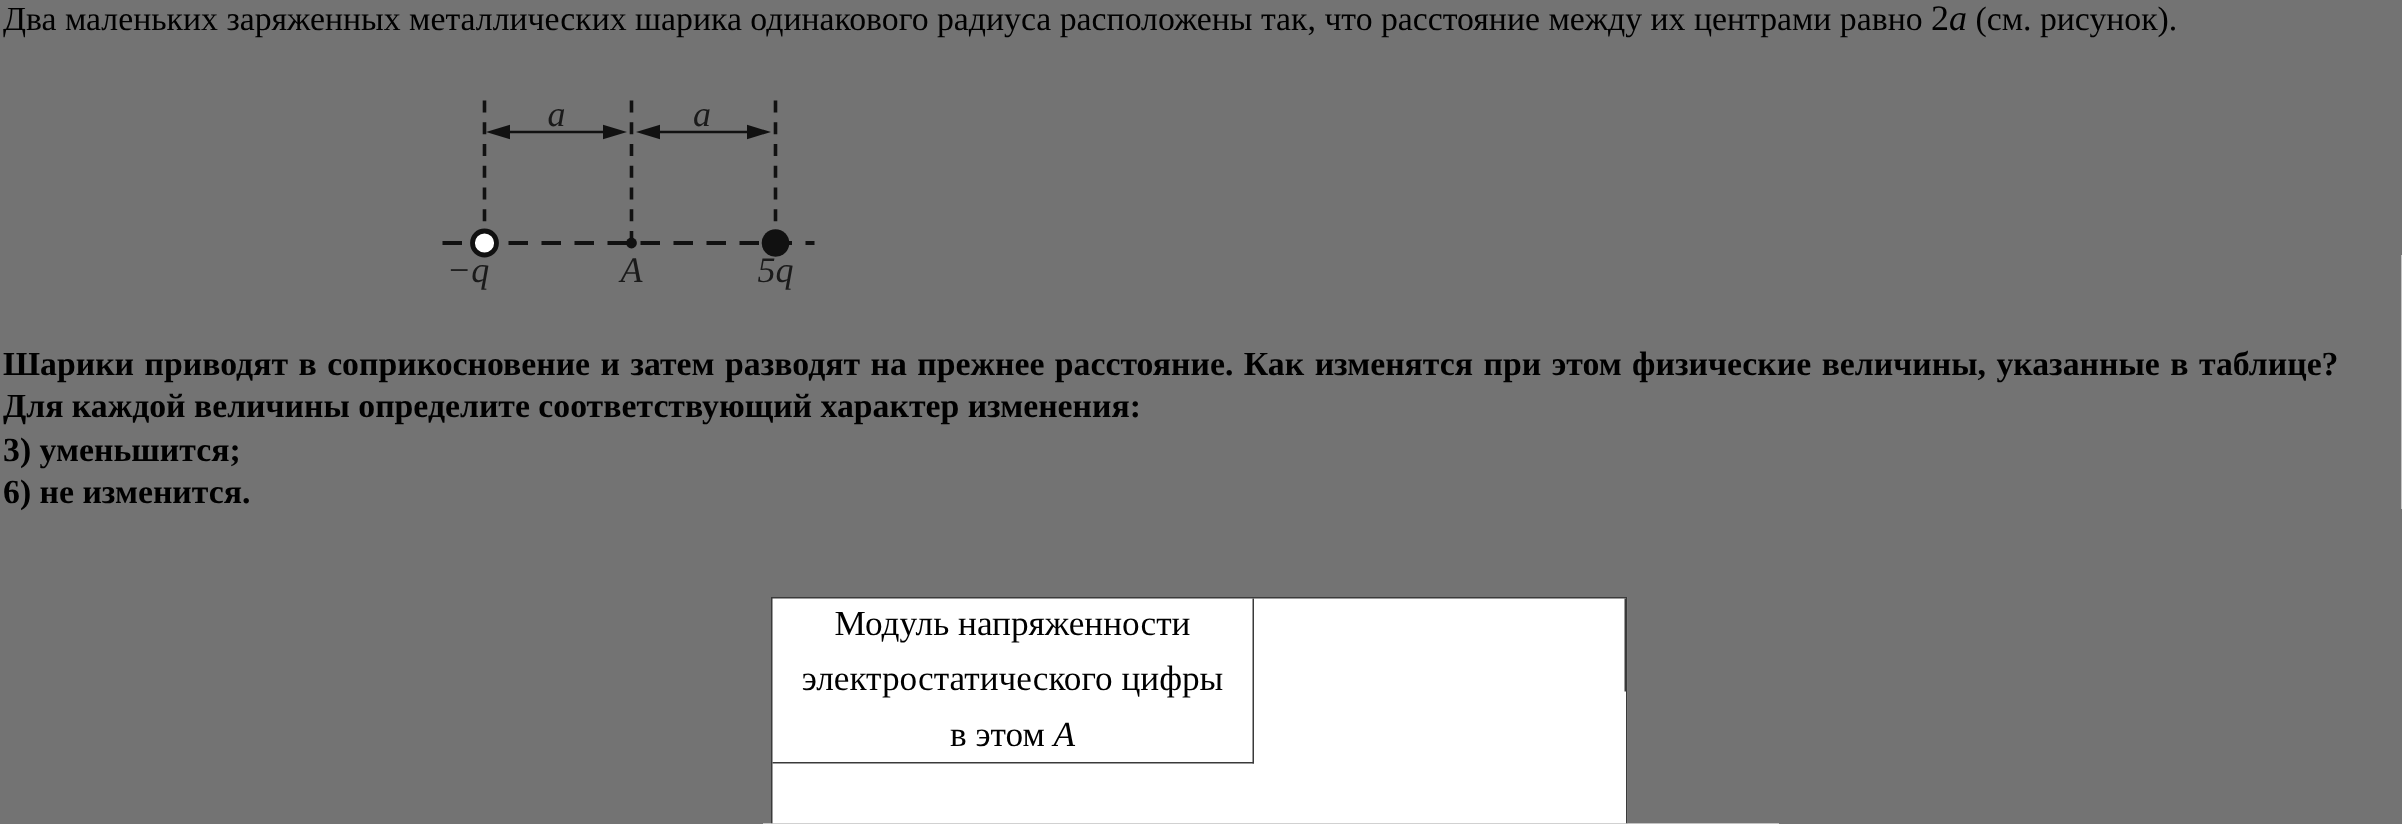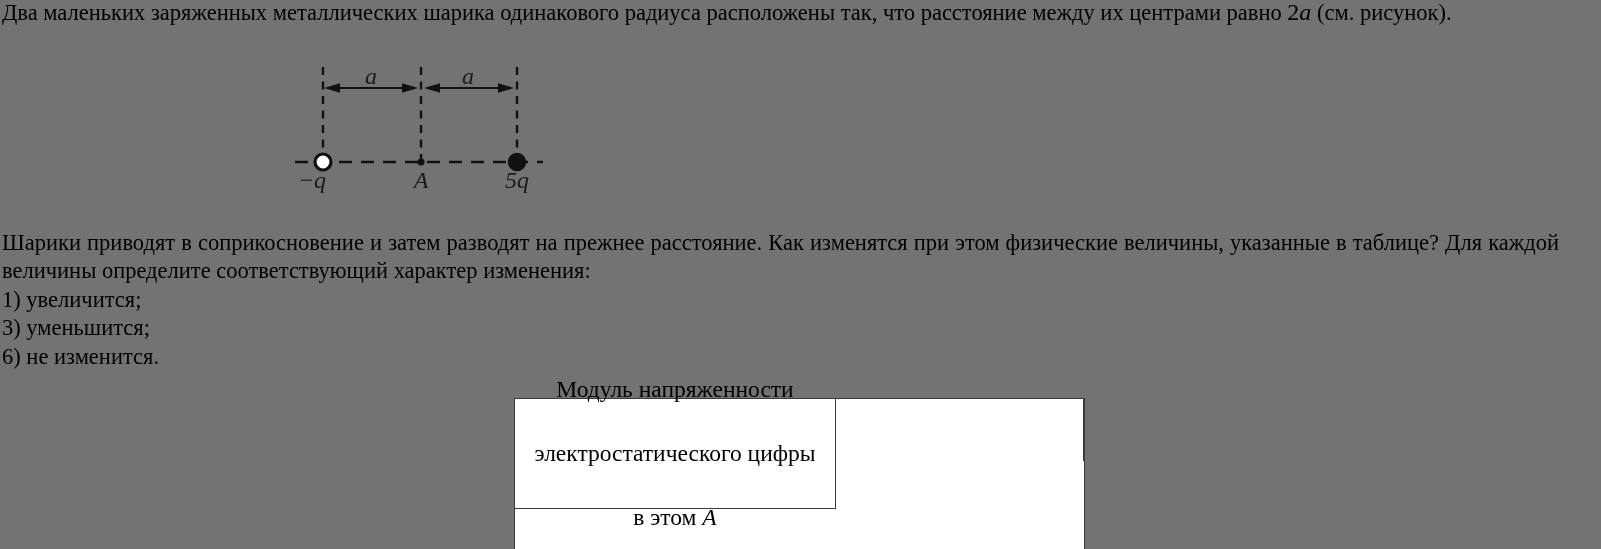--- a/index.html
+++ b/index.html
@@ -26,20 +26,21 @@
   .math-num { font-size: 24px; }
   .math-var { font-style: italic; font-size: 24px; }
 
   .text-block {
     position: absolute;
     left: 2px;
     top: 229px;
     width: 1557px;
     font-size: 22.5px;
     line-height: 28.4px;
+    font-weight: bold;
   }
   .text-block .justify { text-align: justify; }
 
   
   .diagram {
     position: absolute;
     left: 290px;
     top: 55px;
     width: 270px;
     height: 148px;
@@ -67,21 +68,20 @@
   }
   .cell {
     display: flex;
     flex-direction: column;
     align-items: center;
     justify-content: center;
     text-align: center;
     line-height: 37px;
     box-sizing: border-box;
     padding: 0 2px;
-    gap: 27px;
   }
   .cell.c1 { border-right: 1.5px solid #3a3a3a; }
   .cell.hdr { height: 110px; border-bottom: 1.5px solid #3a3a3a; }
   .cell.bodyrow { height: 62px; }
   .cell .tline { white-space: nowrap; }
   .var-italic { font-style: italic; }
 </style>
 </head>
 <body>
 
@@ -122,21 +122,20 @@
       <circle cx="227" cy="107" r="9.2" fill="#111"></circle>
 
       <text class="diag-label" x="22" y="133" text-anchor="middle">−q</text>
       <text class="diag-label" x="131" y="133" text-anchor="middle">A</text>
       <text class="diag-label" x="227" y="133" text-anchor="middle">5q</text>
     </svg>
   </div>
 
   <div class="text-block">
     <div class="justify">Шарики приводят в соприкосновение и затем разводят на прежнее расстояние. Как изменятся при этом физические величины, указанные в таблице? Для каждой величины определите соответствующий характер изменения:</div>
-    <div>1) увеличится;</div>
     <div>3) уменьшится;</div>
     <div>6) не изменится.</div>
   </div>
 
   <div class="answer-table">
     <div class="cell c1 hdr">
       <span class="tline">Модуль напряженности</span>
       <span class="tline">электростатического цифры</span>
       <span class="tline">
         <span>в этом</span>

